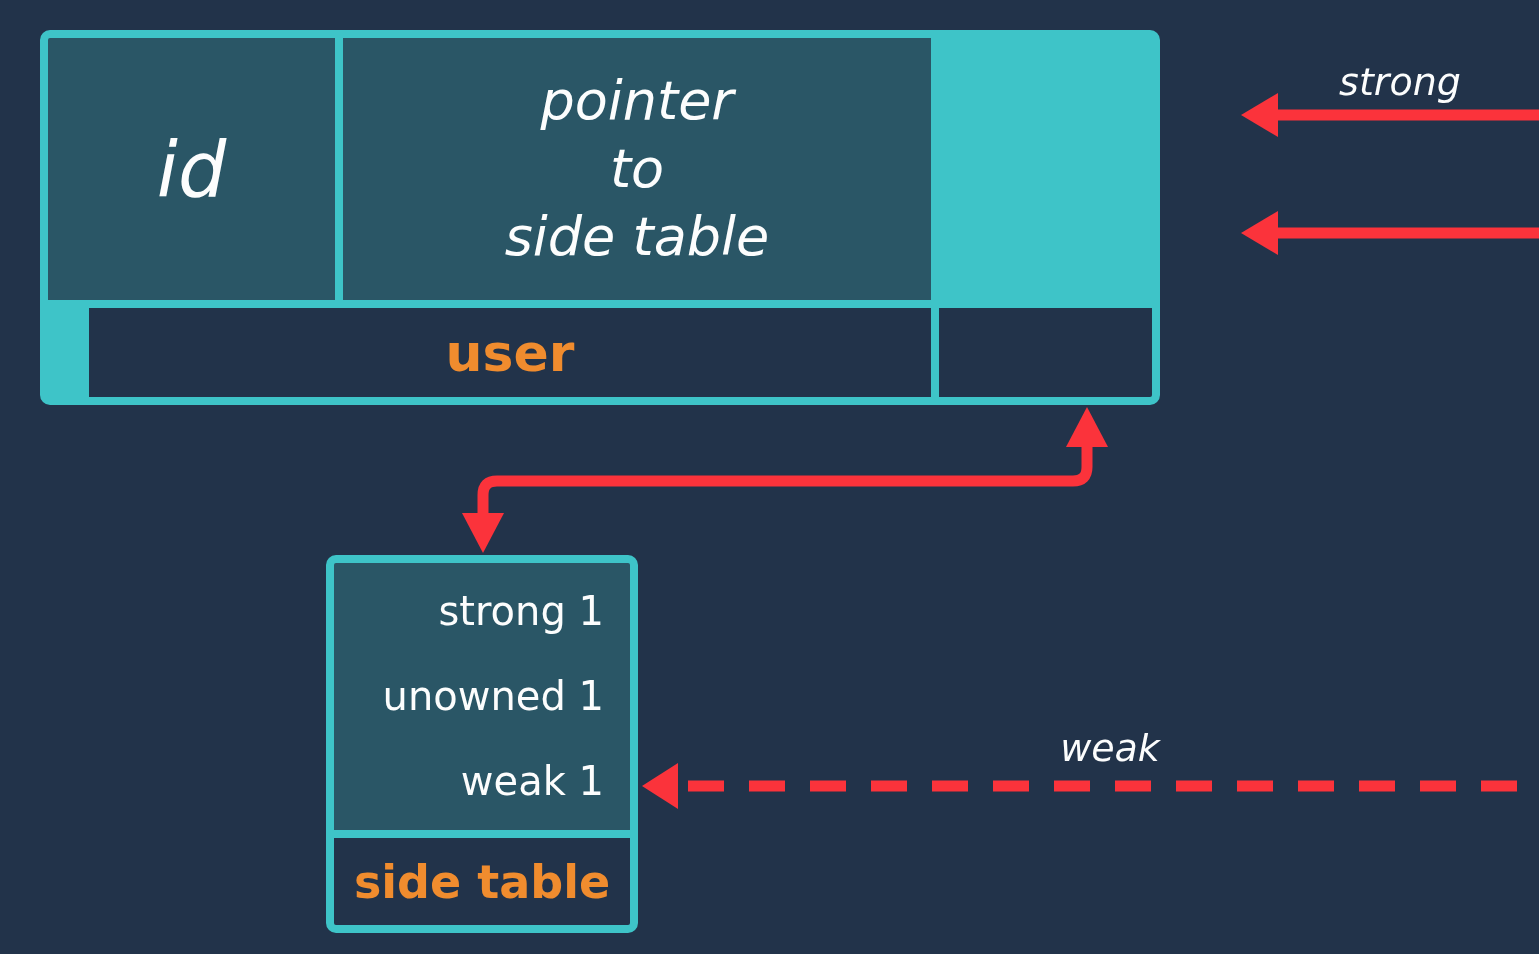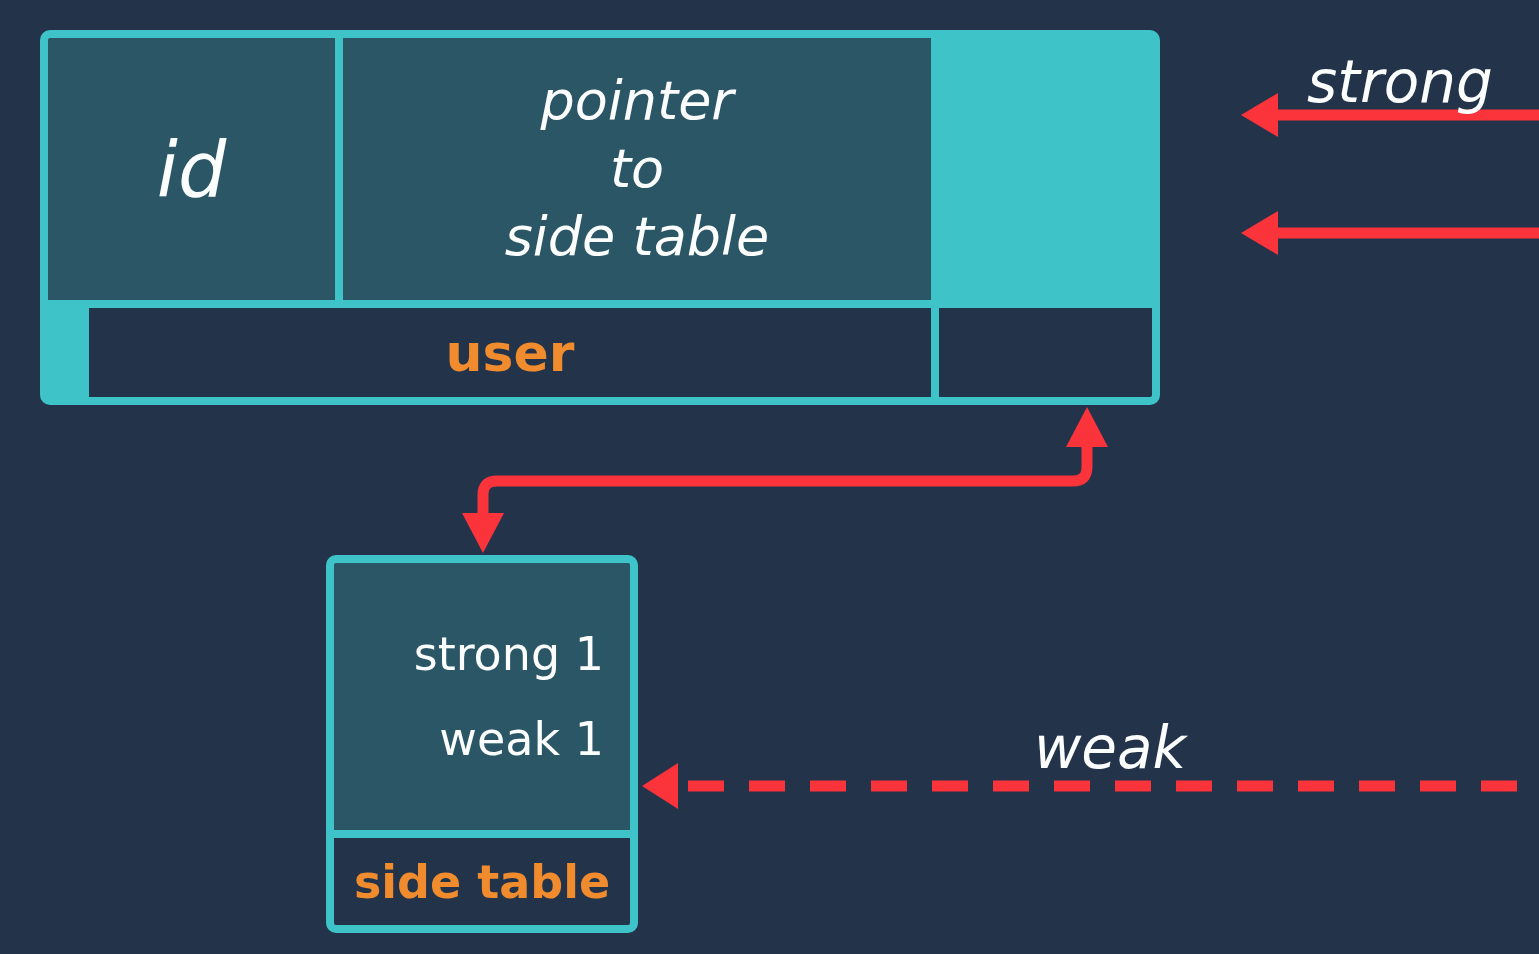--- a/index.html
+++ b/index.html
@@ -72,21 +72,21 @@
     grid-template-rows:267px 87px;
     gap:8px;
     overflow:hidden;
   }
   .side-entries{
     background:var(--cell);
     display:flex;flex-direction:column;justify-content:center;
     padding-right:26px;
   }
   .side-entry{
-    font-size:46px;
+    font-size:40px;
     line-height:85px;
     text-align:right;
     color:var(--white);
   }
   .side-caption-cell{
     background:var(--bg);
     display:flex;align-items:center;justify-content:center;
   }
   .side-caption{
     font-weight:bold;
@@ -99,21 +99,21 @@
     position:absolute;left:0;top:0;
     width:1539px;height:954px;
     pointer-events:none;
   }
   .arrow-stroke{stroke:var(--red);stroke-width:11;fill:none;}
   .arrow-head{fill:var(--red);stroke:none;}
   .arrow-label{
     position:absolute;
     transform:translate(-50%,-50%);
     font-style:italic;
-    font-size:58px;
+    font-size:38px;
     color:var(--white);
     white-space:nowrap;
   }
   .lbl-strong{left:1400px;top:82px;}
   .lbl-unowned{left:1402px;top:199px;}
   .lbl-weak{left:1110px;top:748px;}
 </style>
 </head>
 <body>
 
@@ -130,20 +130,21 @@
     </div>
     <div class="cell dark caption-cell">
       <span class="table-caption">user</span>
     </div>
     <div class="cell dark empty-cell"></div>
   </div>
 
   <div class="side-table">
     <div class="side-entries">
       <span class="side-entry">strong 1</span>
+      <span class="side-entry">unowned 1</span>
       <span class="side-entry">weak 1</span>
     </div>
     <div class="side-caption-cell">
       <span class="side-caption">side table</span>
     </div>
   </div>
 
   <svg class="overlay" viewBox="0 0 1539 954" xmlns="http://www.w3.org/2000/svg">
 
     <g>

